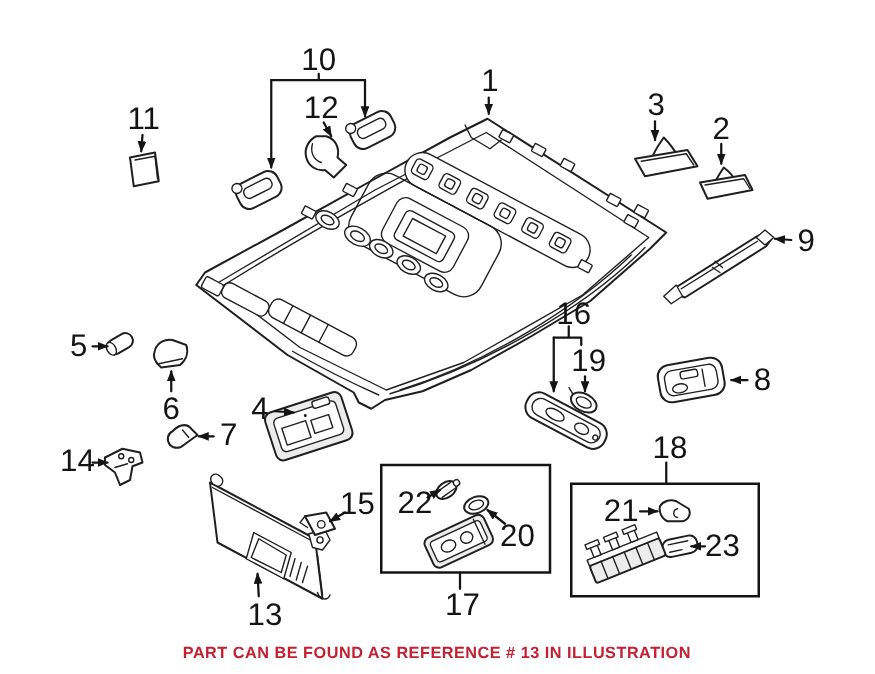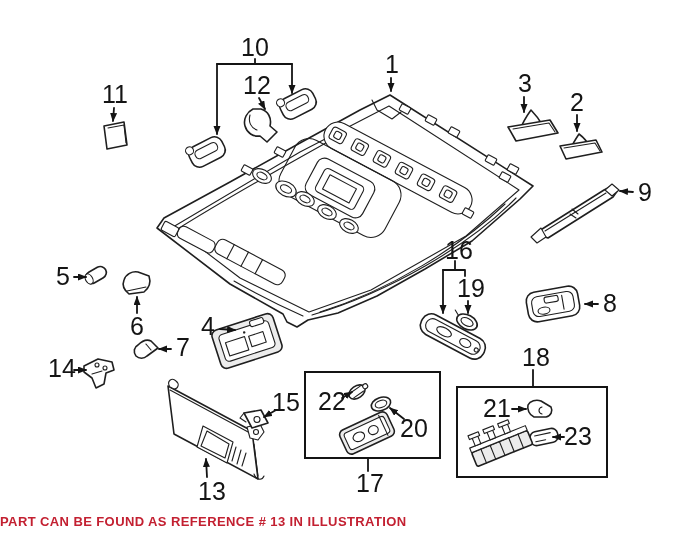--- a/index.html
+++ b/index.html
@@ -6,21 +6,21 @@
   .stage{position:relative;width:700px;height:539px;background:#ffffff;overflow:hidden;
          font-family:"Liberation Sans",sans-serif;}
   svg{position:absolute;left:0;top:0;}
   .ln2 {fill:none;stroke:#1f1f1f;stroke-width:1.1;stroke-linejoin:round;stroke-linecap:round;}
   .wh  {fill:#ffffff;stroke:#1f1f1f;stroke-width:1.6;stroke-linejoin:round;}
   .wh2 {fill:#ffffff;stroke:#1f1f1f;stroke-width:1.1;stroke-linejoin:round;}
   .gy  {fill:#ececec;stroke:#1f1f1f;stroke-width:1.6;stroke-linejoin:round;}
   .callout{font:25px "Liberation Sans",sans-serif;fill:#141414;}
   .arrow{stroke:#141414;stroke-width:1.8;fill:none;stroke-linecap:round;}
   .box{fill:none;stroke:#141414;stroke-width:2;}
-  .caption{position:absolute;left:0;top:514px;width:699px;text-align:left;
+  .caption{position:absolute;left:0;top:514px;width:699px;text-align:center;
            font-size:13px;font-weight:bold;letter-spacing:.4px;color:#c32031;}
 </style>
 </head>
 <body>
 
 <div class="stage">
 <svg width="700" height="539" viewBox="0 0 700 539">
   <defs>
     <marker id="ah" markerWidth="10" markerHeight="8" refX="8" refY="3.5" orient="auto" markerUnits="userSpaceOnUse">
       <path d="M0,0 L9,3.5 L0,7 Z" fill="#141414"></path>

